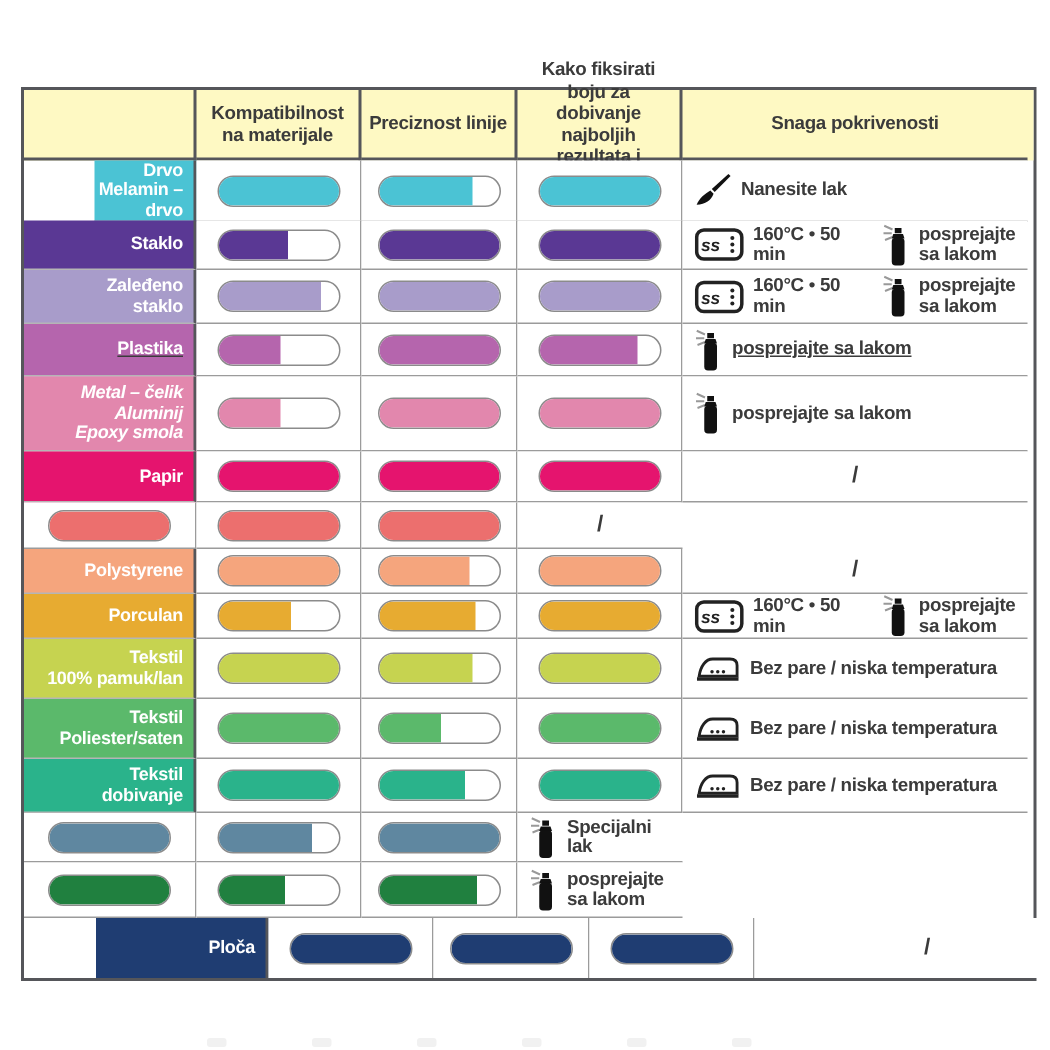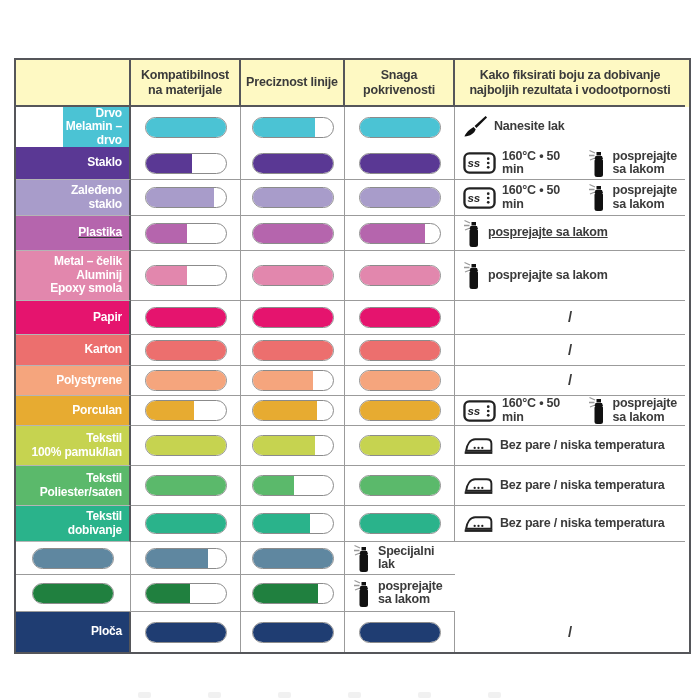--- a/index.html
+++ b/index.html
@@ -35,22 +35,22 @@
 </style>
 </head>
 <body>
 
 <div class="page">
   <div class="tbl">
     <div class="trow hrow">
       <div class="hcell"></div>
       <div class="hcell">Kompatibilnost na materijale</div>
       <div class="hcell">Preciznost linije</div>
+      <div class="hcell">Kako fiksirati boju za dobivanje najboljih rezultata i vodootpornosti</div>
       <div class="hcell">Snaga pokrivenosti</div>
-      <div class="hcell">Kako fiksirati boju za dobivanje najboljih rezultata i vodootpornosti</div>
     </div>
     <div id="rows">
         <div class="trow" style="height: 40px;">
           <div class="matcell" style="background: rgb(75, 195, 212); margin-left: 47px;">
             <div>Drvo</div>
             <div>Melamin – drvo</div>
           </div>
           <div class="pillcell">
             <div class="pill">
               <div class="fill" style="width: 100%; background: rgb(75, 195, 212);"></div>
@@ -210,21 +210,21 @@
                   <rect x="6.5" y="9.5" width="8.5" height="18.5" rx="2.5" fill="#111"></rect>
                 </svg>
               </span>
               <div class="txt">
                 <div>posprejajte sa lakom</div>
               </div>
             </div>
           </div>
         </div>
         <div class="trow" style="height: 50px;">
-          <div class="matcell" style="background: rgb(226, 135, 173);">
+          <div class="matcell" style="background: rgb(226, 135, 173); font-style: italic;">
             <div>Metal – čelik</div>
             <div>Aluminij</div>
             <div>Epoxy smola</div>
           </div>
           <div class="pillcell">
             <div class="pill">
               <div class="fill" style="width: 52%; background: rgb(226, 135, 173);"></div>
             </div>
           </div>
           <div class="pillcell">
@@ -274,23 +274,20 @@
           </div>
           <div class="fixcell center">
             <div class="seg">
               <div class="txt slash">
                 <div>/</div>
               </div>
             </div>
           </div>
         </div>
         <div class="trow" style="height: 31px;">
-          <div class="matcell" style="background: rgb(236, 111, 110);">
-            <div>Karton</div>
-          </div>
           <div class="pillcell">
             <div class="pill">
               <div class="fill" style="width: 100%; background: rgb(236, 111, 110);"></div>
             </div>
           </div>
           <div class="pillcell">
             <div class="pill">
               <div class="fill" style="width: 100%; background: rgb(236, 111, 110);"></div>
             </div>
           </div>
@@ -552,21 +549,21 @@
                   <path d="M7.5 7 L14 7 L15 10 L6.5 10 Z" fill="#111"></path>
                   <rect x="6.5" y="9.5" width="8.5" height="18.5" rx="2.5" fill="#111"></rect>
                 </svg>
               </span>
               <div class="txt">
                 <div>posprejajte sa lakom</div>
               </div>
             </div>
           </div>
         </div>
-        <div class="trow lastrow" style="height: 40px;">
+        <div class="trow lastrow" style="height: 40px; padding-left: 48px;">
           <div class="matcell" style="background: rgb(31, 61, 114);">
             <div>Ploča</div>
           </div>
           <div class="pillcell">
             <div class="pill">
               <div class="fill" style="width: 100%; background: rgb(31, 61, 114);"></div>
             </div>
           </div>
           <div class="pillcell">
             <div class="pill">

